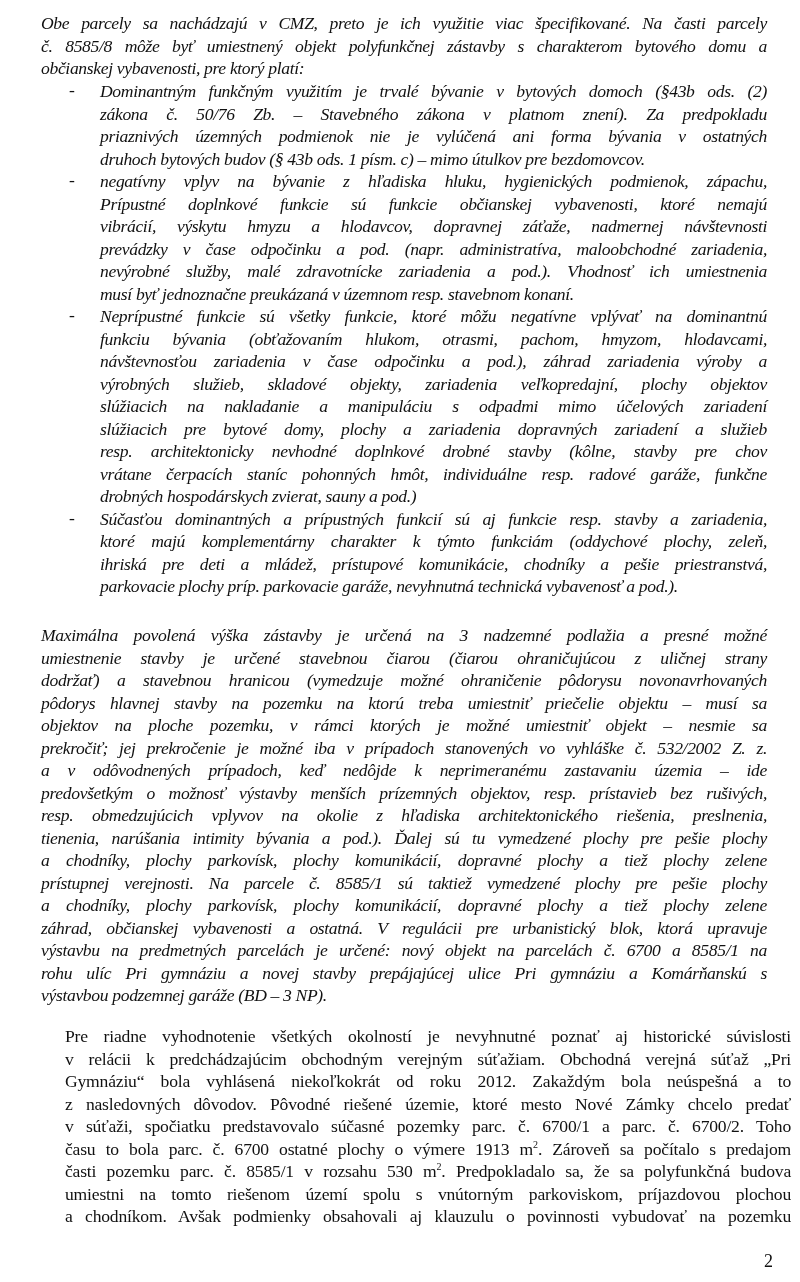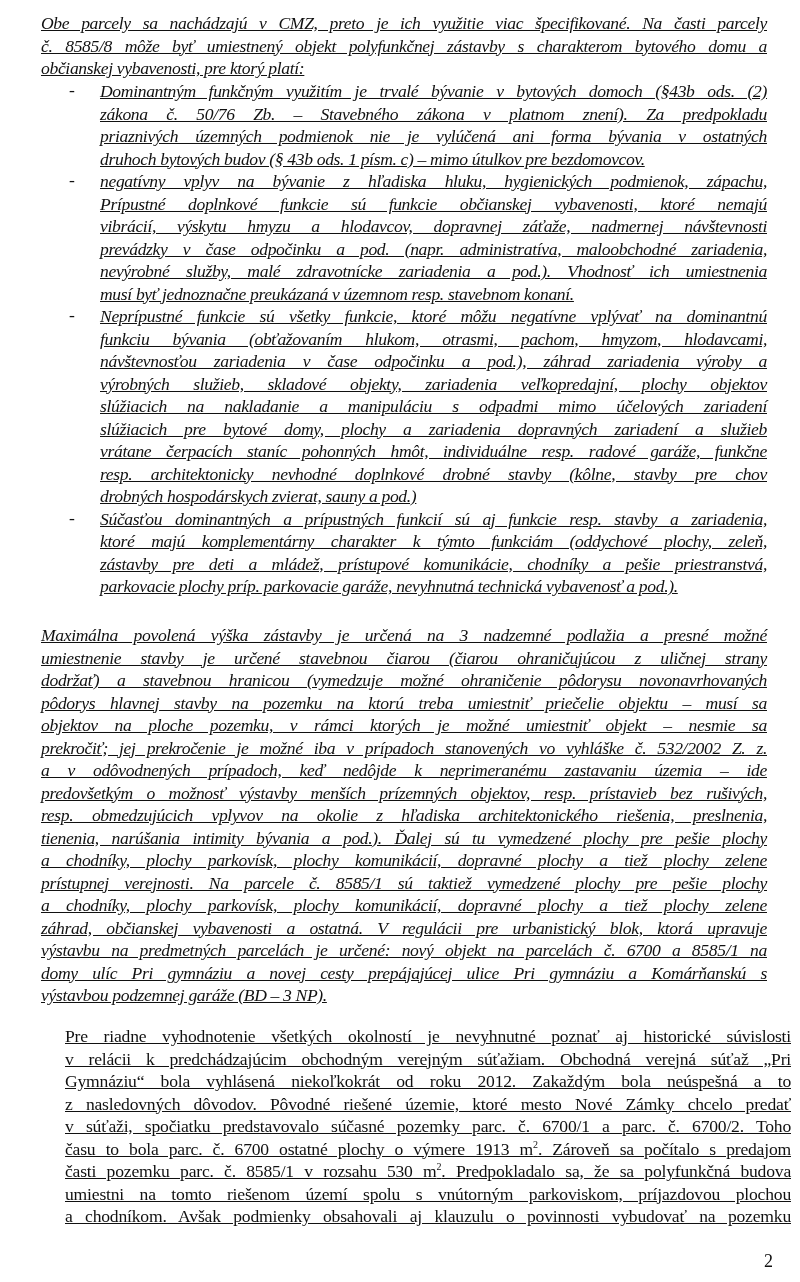--- a/index.html
+++ b/index.html
@@ -1,20 +1,20 @@
 <!DOCTYPE html>
 <html><head>
   <meta charset="utf-8">
   <style>
     html, body { margin: 0; padding: 0; background: #ffffff; }
     body { width: 800px; height: 1282px; position: relative; overflow: hidden; color: #111; }
     .page { position: absolute; left: 41px; top: 0; width: 726px; }
     .italic { font-family: "Liberation Serif", serif; font-style: italic; font-size: 17.6px; letter-spacing: -0.35px; }
     .roman { font-family: "Liberation Serif", serif; font-size: 17.6px; letter-spacing: -0.2px; margin-left: 24px; }
-    .line { height: 22.5px; line-height: 22.5px; white-space: nowrap; text-align: justify; text-align-last: justify; text-decoration: underline; }
+    .line { height: 22.5px; line-height: 22.5px; white-space: nowrap; text-align: justify; text-align-last: justify; }
     .line.last { text-align-last: left; }
     .para { position: absolute; left: 0; width: 726px; }
     .bullet-row { position: relative; }
     .dash { position: absolute; left: 28px; width: 10px; }
     .bullet-lines { margin-left: 59px; width: 667px; }
     .page-num { position: absolute; right: 27px; top: 1251px; font-family: "Liberation Serif", serif; font-size: 18px; }
     sup { font-size: 10px; line-height: 0; }
   </style>
 </head>
 <body>
@@ -50,31 +50,31 @@
     </div>
     <div class="bullet-row">
       <span class="dash">-</span>
       <div class="bullet-lines">
         <div class="line">Neprípustné funkcie sú všetky funkcie, ktoré môžu negatívne vplývať na dominantnú</div>
         <div class="line">funkciu bývania (obťažovaním hlukom, otrasmi, pachom, hmyzom, hlodavcami,</div>
         <div class="line">návštevnosťou zariadenia v čase odpočinku a pod.), záhrad zariadenia výroby a</div>
         <div class="line">výrobných služieb, skladové objekty, zariadenia veľkopredajní, plochy objektov</div>
         <div class="line">slúžiacich na nakladanie a manipuláciu s odpadmi mimo účelových zariadení</div>
         <div class="line">slúžiacich pre bytové domy, plochy a zariadenia dopravných zariadení a služieb</div>
+        <div class="line">resp. architektonicky nevhodné doplnkové drobné stavby (kôlne, stavby pre chov</div>
         <div class="line">vrátane čerpacích staníc pohonných hmôt, individuálne resp. radové garáže, funkčne</div>
-        <div class="line">resp. architektonicky nevhodné doplnkové drobné stavby (kôlne, stavby pre chov</div>
         <div class="line last">drobných hospodárskych zvierat, sauny a pod.)</div>
       </div>
     </div>
     <div class="bullet-row">
       <span class="dash">-</span>
       <div class="bullet-lines">
         <div class="line">Súčasťou dominantných a prípustných funkcií sú aj funkcie resp. stavby a zariadenia,</div>
         <div class="line">ktoré majú komplementárny charakter k týmto funkciám (oddychové plochy, zeleň,</div>
-        <div class="line">zástavby pre deti a mládež, prístupové komunikácie, chodníky a pešie priestranstvá,</div>
+        <div class="line">ihriská pre deti a mládež, prístupové komunikácie, chodníky a pešie priestranstvá,</div>
         <div class="line last">parkovacie plochy príp. parkovacie garáže, nevyhnutná technická vybavenosť a pod.).</div>
       </div>
     </div>
   </div>
 
   <div class="para italic" style="top:624px;">
     <div class="line">Maximálna povolená výška zástavby je určená na 3 nadzemné podlažia a presné možné</div>
     <div class="line">umiestnenie stavby je určené stavebnou čiarou (čiarou ohraničujúcou z uličnej strany</div>
     <div class="line">dodržať) a stavebnou hranicou (vymedzuje možné ohraničenie pôdorysu novonavrhovaných</div>
     <div class="line">pôdorys hlavnej stavby na pozemku na ktorú treba umiestniť priečelie objektu – musí sa</div>
@@ -82,21 +82,21 @@
     <div class="line">prekročiť; jej prekročenie je možné iba v prípadoch stanovených vo vyhláške č. 532/2002 Z. z.</div>
     <div class="line">a v odôvodnených prípadoch, keď nedôjde k neprimeranému zastavaniu územia – ide</div>
     <div class="line">predovšetkým o možnosť výstavby menších prízemných objektov, resp. prístavieb bez rušivých,</div>
     <div class="line">resp. obmedzujúcich vplyvov na okolie z hľadiska architektonického riešenia, preslnenia,</div>
     <div class="line">tienenia, narúšania intimity bývania a pod.). Ďalej sú tu vymedzené plochy pre pešie plochy</div>
     <div class="line">a chodníky, plochy parkovísk, plochy komunikácií, dopravné plochy a tiež plochy zelene</div>
     <div class="line">prístupnej verejnosti. Na parcele č. 8585/1 sú taktiež vymedzené plochy pre pešie plochy</div>
     <div class="line">a chodníky, plochy parkovísk, plochy komunikácií, dopravné plochy a tiež plochy zelene</div>
     <div class="line">záhrad, občianskej vybavenosti a ostatná. V regulácii pre urbanistický blok, ktorá upravuje</div>
     <div class="line">výstavbu na predmetných parcelách je určené: nový objekt na parcelách č. 6700 a 8585/1 na</div>
-    <div class="line">domy ulíc Pri gymnáziu a novej cesty prepájajúcej ulice Pri gymnáziu a Komárňanskú s</div>
+    <div class="line">rohu ulíc Pri gymnáziu a novej stavby prepájajúcej ulice Pri gymnáziu a Komárňanskú s</div>
     <div class="line last">výstavbou podzemnej garáže (BD – 3 NP).</div>
   </div>
 
   <div class="para roman" style="top:1025px;">
     <div class="line">Pre riadne vyhodnotenie všetkých okolností je nevyhnutné poznať aj historické súvislosti</div>
     <div class="line">v relácii k predchádzajúcim obchodným verejným súťažiam. Obchodná verejná súťaž „Pri</div>
     <div class="line">Gymnáziu“ bola vyhlásená niekoľkokrát od roku 2012. Zakaždým bola neúspešná a to</div>
     <div class="line">z nasledovných dôvodov. Pôvodné riešené územie, ktoré mesto Nové Zámky chcelo predať</div>
     <div class="line">v súťaži, spočiatku predstavovalo súčasné pozemky parc. č. 6700/1 a parc. č. 6700/2. Toho</div>
     <div class="line"><span>času to bola parc. č. 6700 ostatné plochy o výmere 1913 m</span><sup>2</sup><span>. Zároveň sa počítalo s predajom</span></div>

